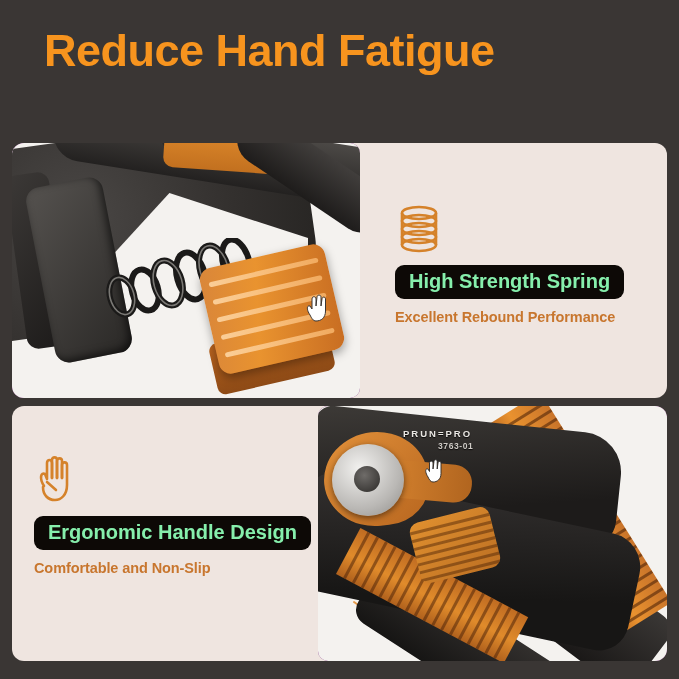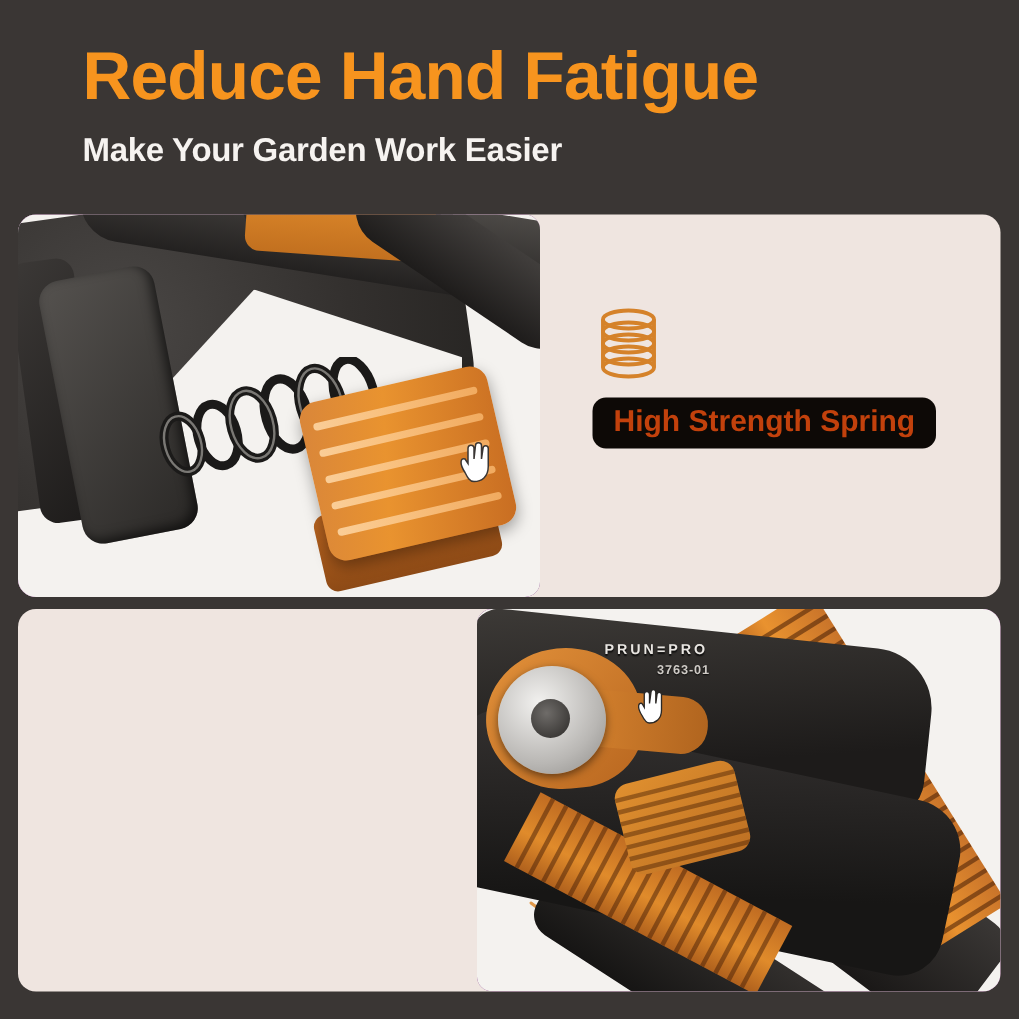--- a/index.html
+++ b/index.html
@@ -6,21 +6,21 @@
   body{
     width:679px;height:679px;
     background:#3a3634;
     font-family:"Liberation Sans",sans-serif;
     overflow:hidden;
     position:relative;
   }
   .stage{position:absolute;inset:0;}
 
   
-  .header{position:absolute;left:11px;top:0;width:550px;height:134px;}
+  .header{position:absolute;left:0;top:0;width:550px;height:134px;}
   .title{
     position:absolute;left:44px;top:28px;
     font-size:45px;font-weight:bold;
     color:#f7941e;letter-spacing:-0.5px;
     white-space:nowrap;line-height:1;
   }
   .subtitle{
     position:absolute;left:44px;top:89px;
     font-size:22px;font-weight:bold;
     color:#f6f3f0;letter-spacing:-0.2px;
@@ -49,21 +49,21 @@
 
   
   .info{position:absolute;}
   #info-top{left:383px;top:60px;width:260px;}
   #info-bottom{left:22px;top:48px;width:280px;}
 
   .feat-icon{display:block;margin-bottom:10px;}
   .badge{
     display:inline-block;
     background:#0d0906;
-    color:#c2410c;
+    color:#86efac;
     font-size:20px;font-weight:bold;
     padding:6px 14px 7px 14px;
     border-radius:9px;
     white-space:nowrap;
     line-height:1.05;
   }
   .caption{
     margin-top:10px;
     color:#c8762e;
     font-size:14.5px;
@@ -242,21 +242,20 @@
   }
   .bp-hand-cursor{position:absolute;left:105px;top:52px;width:22px;height:26px;}
 </style>
 </head>
 <body>
 
 <div class="stage">
 
   <div class="header">
     <div class="title">Reduce Hand Fatigue</div>
-    <div class="subtitle">Make Your Garden Work Easier</div>
   </div>
 
   <div class="panel" id="panel-top">
 
     <div class="photo" id="photo-top">
       <div class="tp-bg"></div>
       <div class="tp-body"></div>
       <div class="tp-armtop"></div>
       <div class="tp-orangetop2"></div>
       <div class="tp-orangetop"></div>
@@ -301,25 +300,39 @@
           <ellipse cx="24" cy="10" rx="17" ry="6"></ellipse>
           <ellipse cx="24" cy="18" rx="17" ry="6"></ellipse>
           <ellipse cx="24" cy="26" rx="17" ry="6"></ellipse>
           <ellipse cx="24" cy="34" rx="17" ry="6"></ellipse>
           <ellipse cx="24" cy="42" rx="17" ry="6"></ellipse>
           <path d="M7 10 L7 42"></path>
           <path d="M41 10 L41 42"></path>
         </g>
       </svg>
       <span class="badge">High Strength Spring</span>
+      <div class="caption">Excellent Rebound Performance</div>
     </div>
   </div>
 
   <div class="panel" id="panel-bottom">
 
+    <div class="info" id="info-bottom">
+      <svg class="feat-icon" width="46" height="52" viewBox="0 0 46 52">
+        <g fill="none" stroke="#d5822a" stroke-width="2.6" stroke-linecap="round" stroke-linejoin="round">
+          <path d="M10 32 C5 24 7 18 11 20 L13 25 L13 9 C13 5 18 5 18 9 L18 24"></path>
+          <path d="M18 24 L18 6 C18 2.5 23 2.5 23 6 L23 24"></path>
+          <path d="M23 24 L23 7 C23 3.5 28 3.5 28 7 L28 24"></path>
+          <path d="M28 24 L28 11 C28 7.5 33 7.5 33 11 L33 31 C33 41 27 46 21 46 C14 46 9 41 9 33"></path>
+          <path d="M13 28 L22 36"></path>
+        </g>
+      </svg>
+      <span class="badge">Ergonomic Handle Design</span>
+      <div class="caption">Comfortable and Non-Slip</div>
+    </div>
 
     <div class="photo" id="photo-bottom">
       <div class="bp-bg"></div>
 
       <svg style="position:absolute;inset:0" viewBox="0 0 349 255">
         <g fill="none" stroke="#e2913a" stroke-width="2" opacity=".9" stroke-linecap="round">
           <path d="M196 26 C214 40 226 60 232 86"></path>
           <path d="M206 22 C226 38 238 60 244 88"></path>
           <path d="M216 20 C238 38 250 62 256 92"></path>
           <path d="M44 176 C58 186 74 196 92 202"></path>

